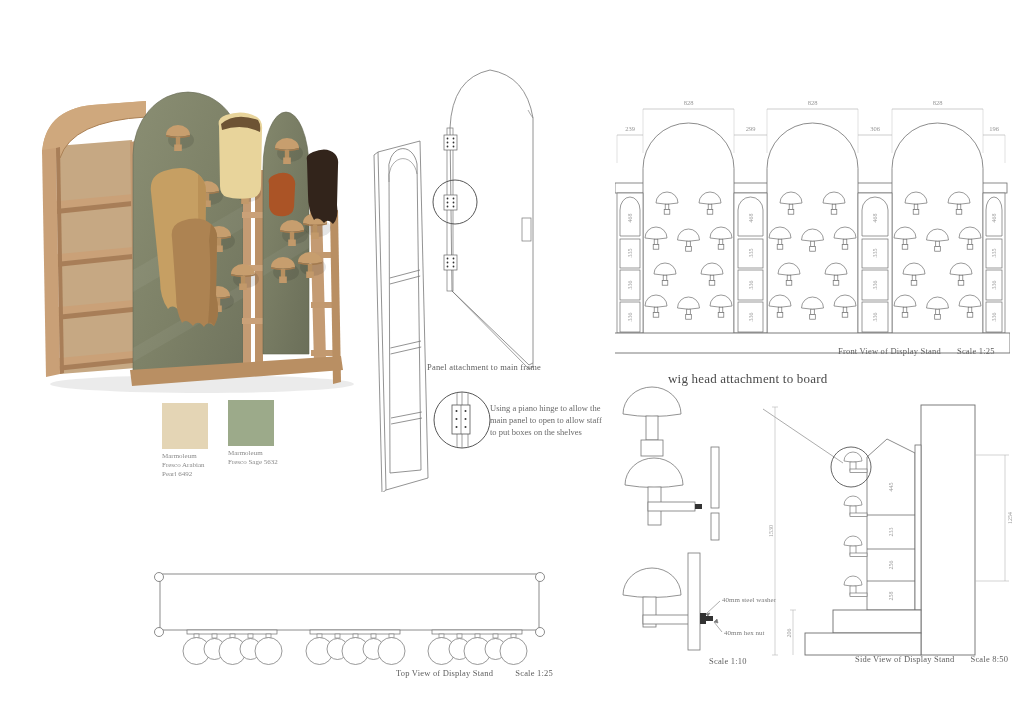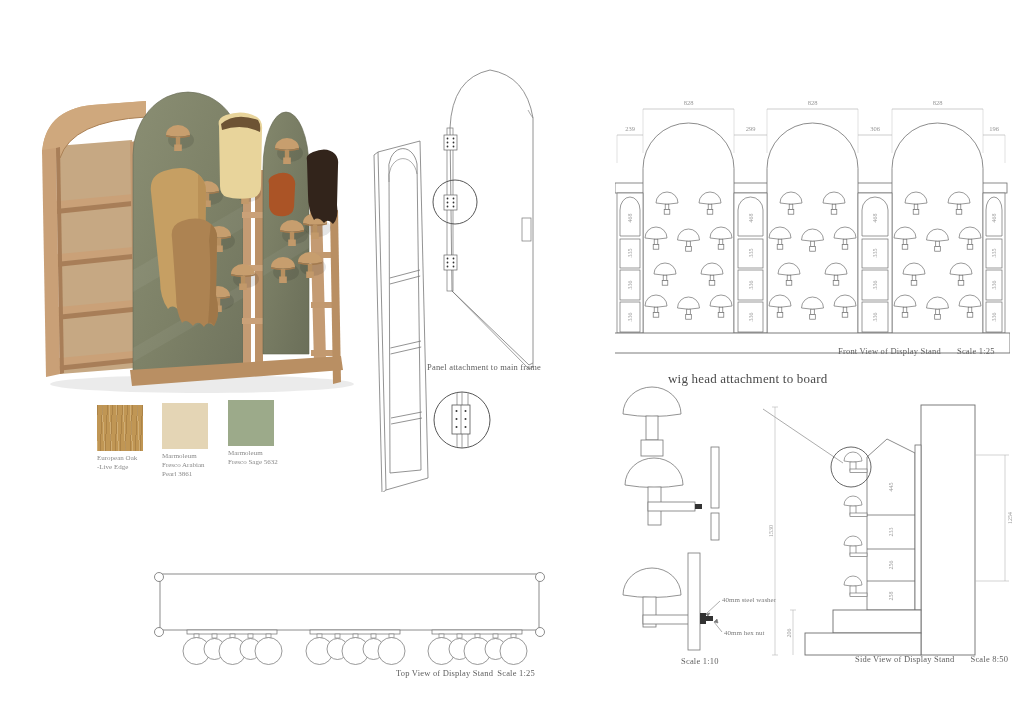--- a/index.html
+++ b/index.html
@@ -120,33 +120,26 @@
       <path d="M168,114 Q176,120 176,131 L175,195 Q180,225 173,247 Q168,240 166,246 Q170,200 168,150 Z" fill="#b58c52" opacity="0.7"></path>
       <path d="M142,178 Q140,165 152,161 Q170,155 181,164 Q188,170 187,180 L186,235 Q191,255 184,266 Q178,260 174,267 Q168,259 163,266 Q156,258 152,263 Q146,252 146,235 Q144,205 142,178 Z" fill="#ad8352"></path>
       <path d="M181,164 Q188,170 187,180 L186,235 Q191,255 184,266 Q180,260 178,264 Q182,215 179,180 Z" fill="#9a7244" opacity="0.7"></path>
       <path d="M189,66 Q187,58 196,55 Q213,49 227,57 Q233,61 232,70 L231,126 Q231,137 221,138 Q206,140 197,137 Q190,135 190,126 Z" fill="#e8d49b"></path>
       <path d="M191,64 Q205,52 228,60 Q231,64 230,72 Q212,63 192,70 Z" fill="#6d5334"></path>
       <path d="M239,124 Q237,118 244,115 Q255,110 262,116 Q266,120 265,127 L264,147 Q263,155 255,156 Q246,157 242,153 Q239,150 239,144 Z" fill="#ab5426"></path>
       <path d="M277,101 Q275,95 283,92 Q297,86 305,94 Q309,98 308,106 L307,145 Q309,158 303,164 Q298,158 294,163 Q288,156 284,160 Q278,150 278,135 Z" fill="#32241b"></path>
     </g>
   </svg>
 
-  <div class="swatch" style="left:97px;top:405px">
-    <div class="chip chip-oak" style="background-color: rgb(192, 150, 84);"></div>
-    <div class="lbl">
-      <div>European Oak</div>
-      <div>-Live Edge</div>
-    </div>
-  </div>
   <div class="swatch" style="left:162px;top:403px">
     <div class="chip" style="background-color: rgb(228, 213, 181);"></div>
     <div class="lbl">
       <div>Marmoleum</div>
       <div>Fresco Arabian</div>
-      <div>Pearl 3861</div>
+      <div>Pearl 6492</div>
     </div>
   </div>
   <div class="swatch" style="left:228px;top:400px">
     <div class="chip" style="background-color: rgb(156, 170, 138);"></div>
     <div class="lbl">
       <div>Marmoleum</div>
       <div>Fresco Sage 5632</div>
     </div>
   </div>
 
@@ -215,20 +208,21 @@
         <circle cx="86.5" cy="351" r="1"></circle>
           <circle cx="95.5" cy="351" r="1"></circle>
         <circle cx="86.5" cy="359" r="1"></circle>
           <circle cx="95.5" cy="359" r="1"></circle>
         <circle cx="86.5" cy="367" r="1"></circle>
           <circle cx="95.5" cy="367" r="1"></circle>
       </g>
     </g>
   </svg>
   <div class="abs caption" style="left:427px;top:362px">Panel attachment to main frame</div>
+  <div class="abs note" style="left:490px;top:403px;width:118px">Using a piano hinge to allow the main panel to open to allow staff to put boxes on the shelves</div>
 
   <svg class="abs" style="left:615px;top:93px" width="395" height="265" viewBox="0 0 395 265">
     <defs>
       <g id="mushF">
         <path d="M-11,0 A11,11 0 0 1 11,0 Q0,2.5 -11,0 Z" fill="#ffffff" stroke="#6e6e6e" stroke-width="0.7"></path>
         <rect x="-1.8" y="1.2" width="3.6" height="5.2" fill="#ffffff" stroke="#6e6e6e" stroke-width="0.7"></rect>
         <rect x="-2.8" y="6.4" width="5.6" height="4.8" fill="#ffffff" stroke="#6e6e6e" stroke-width="0.7"></rect>
       </g>
     </defs>
 
@@ -387,21 +381,21 @@
 
     <g stroke="#777" stroke-width="0.6" fill="none">
       <path d="M104,219 L90,232"></path>
       <path d="M90,232 l4,-1 -2,3 Z" fill="#777"></path>
       <path d="M106,250 L98,240"></path>
       <path d="M98,240 l4,1 -1,-4 Z" fill="#777"></path>
     </g>
     <text class="lead" x="106" y="220">40mm steel washer</text>
     <text class="lead" x="108" y="253">40mm hex nut</text>
   </svg>
-  <div class="abs caption" style="left:681px;top:656px">Scale 1:10</div>
+  <div class="abs caption" style="left:709px;top:656px">Scale 1:10</div>
 
   <svg class="abs" style="left:763px;top:393px" width="252" height="268" viewBox="0 0 252 268">
     <defs>
       <g id="mushS">
         <path d="M-9,2 A9,9 0 0 1 9,2 Q0,4.5 -9,2 Z" fill="#ffffff" stroke="#777" stroke-width="0.7"></path>
         <rect x="-3" y="3" width="6" height="9" fill="#ffffff" stroke="#777" stroke-width="0.7"></rect>
         <rect x="-3" y="10" width="17" height="3.5" fill="#ffffff" stroke="#777" stroke-width="0.7"></rect>
       </g>
     </defs>
 
@@ -499,18 +493,18 @@
           <circle cx="227.5" cy="79" r="10.5"></circle>
           <circle cx="245.5" cy="81" r="13.5"></circle>
         <circle cx="295.5" cy="81" r="13.5"></circle>
           <circle cx="313.5" cy="79" r="10.5"></circle>
           <circle cx="331.5" cy="81" r="13.5"></circle>
           <circle cx="349.5" cy="79" r="10.5"></circle>
           <circle cx="367.5" cy="81" r="13.5"></circle>
       </g>
     </g>
   </svg>
-  <div class="abs caption-row" style="left:396px;top:668px;gap:4px">
+  <div class="abs caption-row" style="left:396px;top:668px;gap:22px">
     <span class="caption">Top View of Display Stand</span>
     <span class="caption">Scale 1:25</span>
   </div>
 
 </div>
 
 </body></html>

